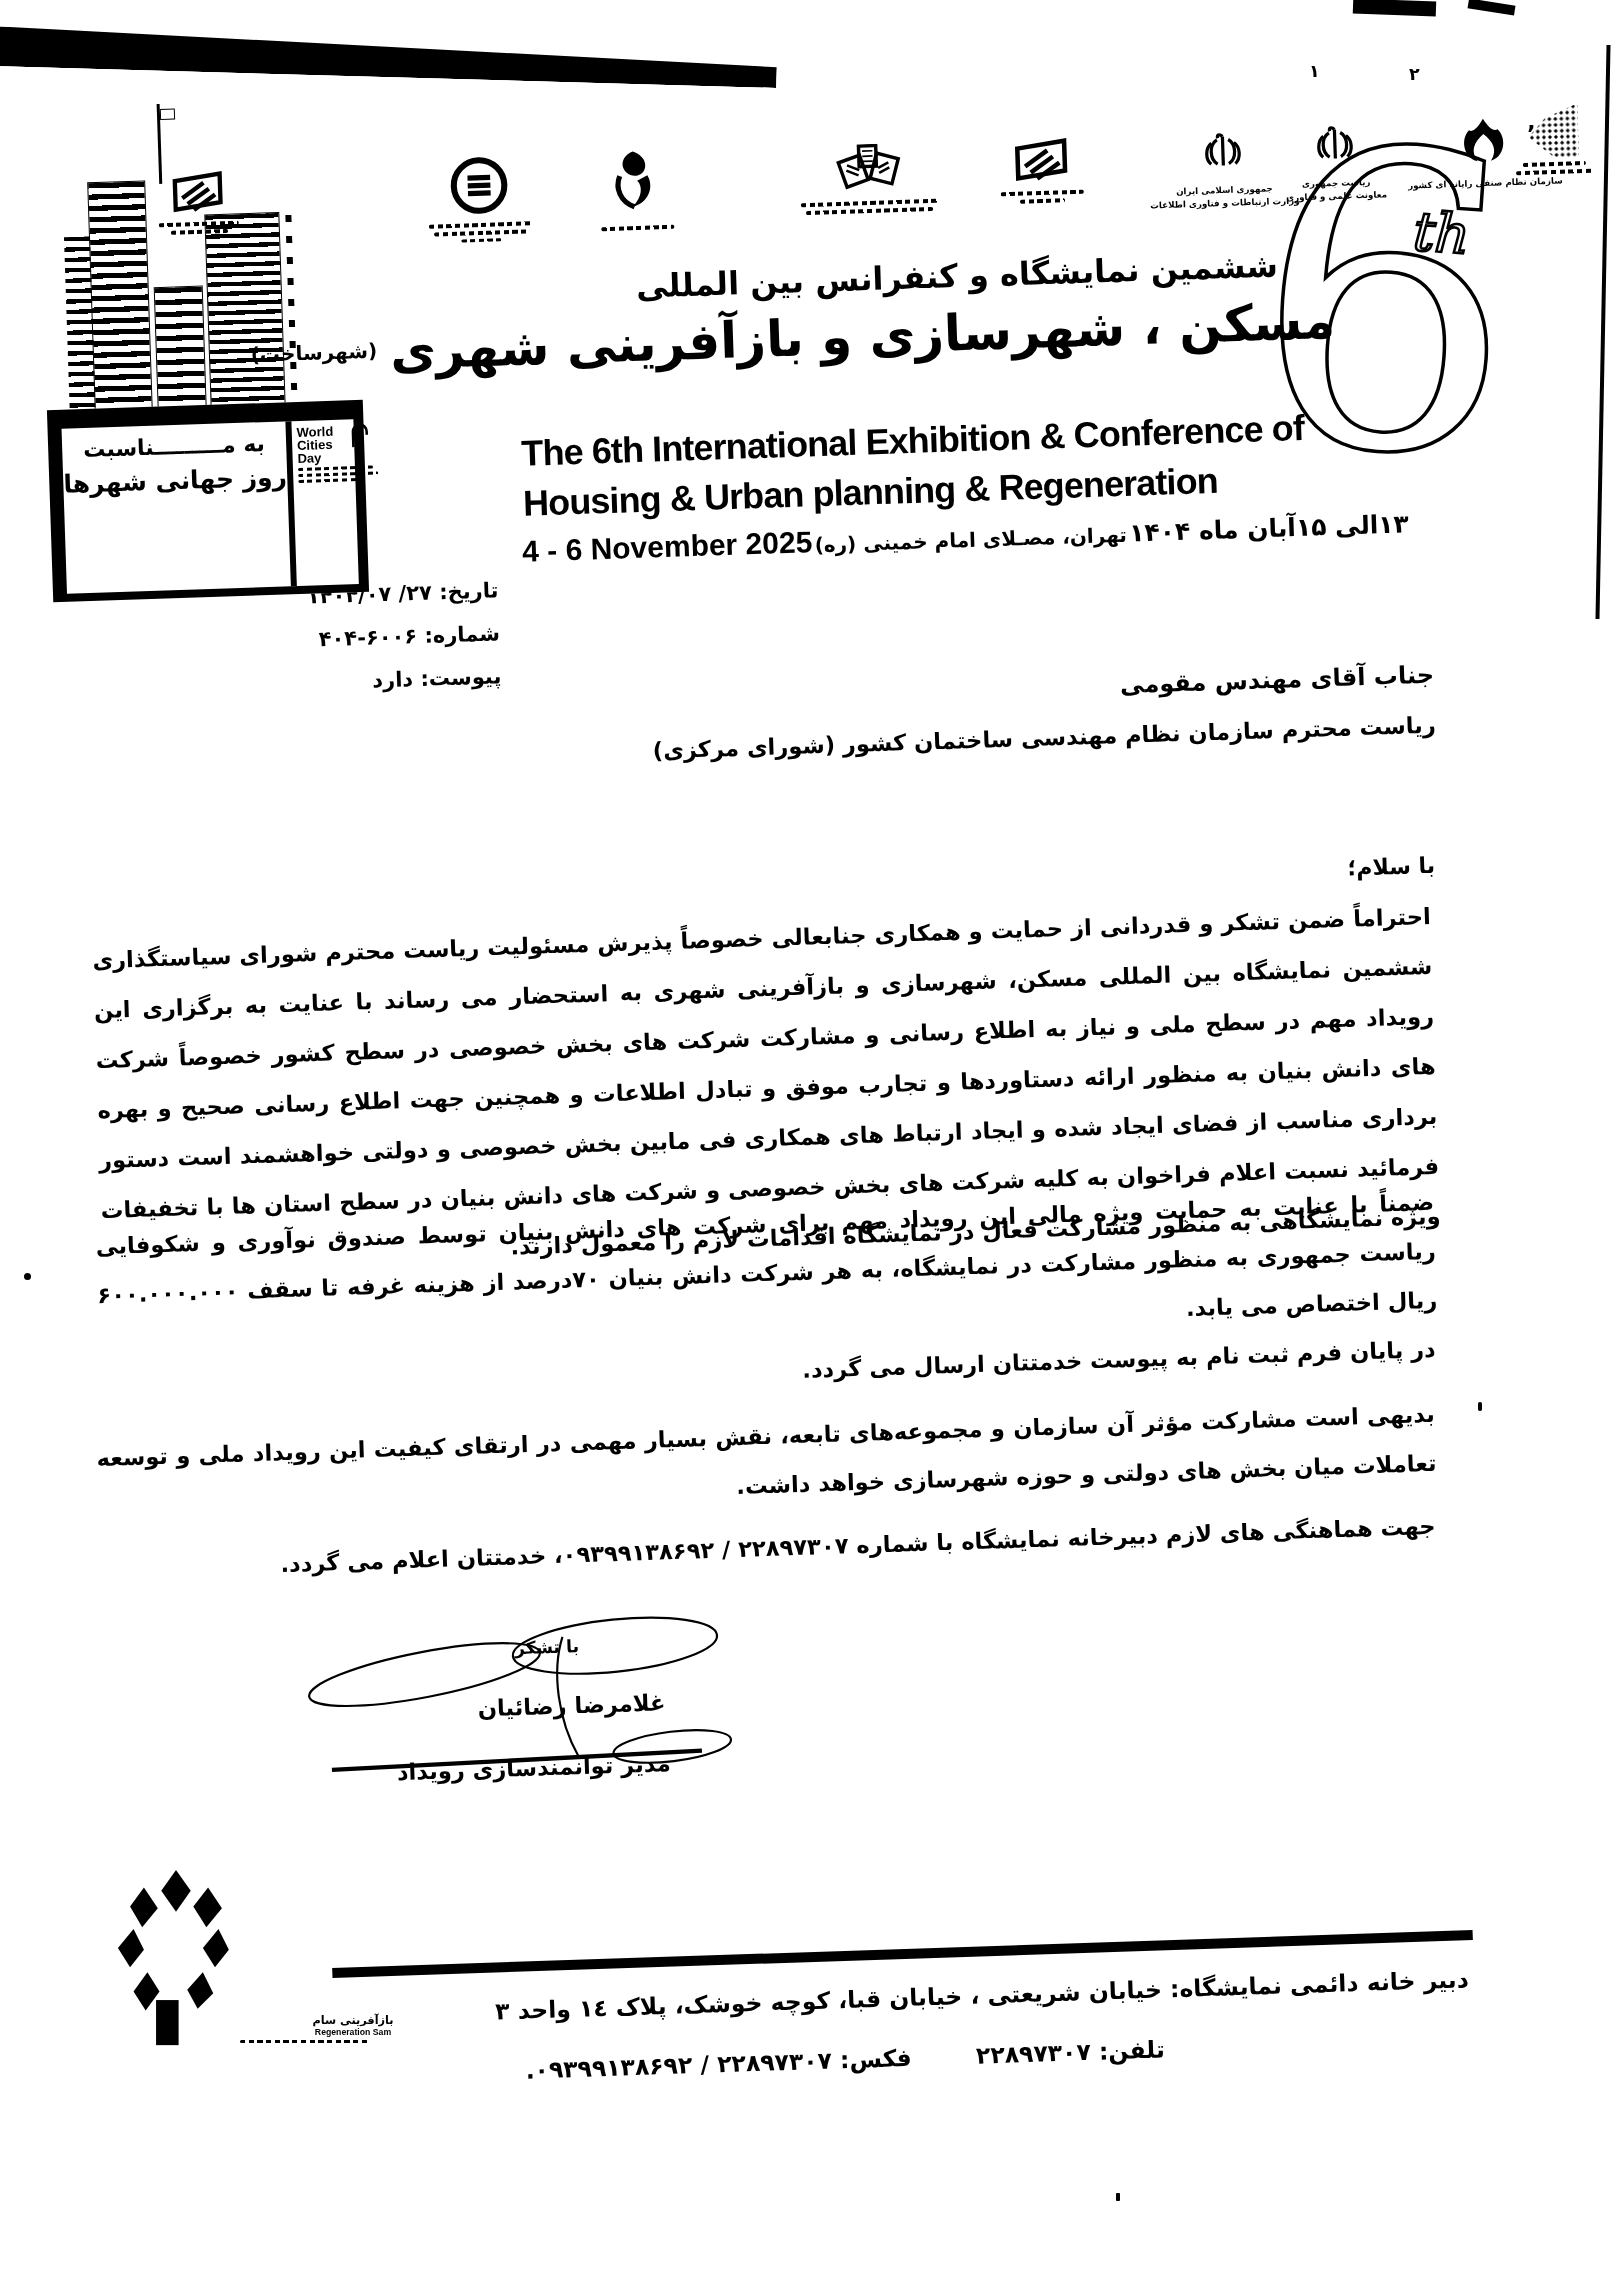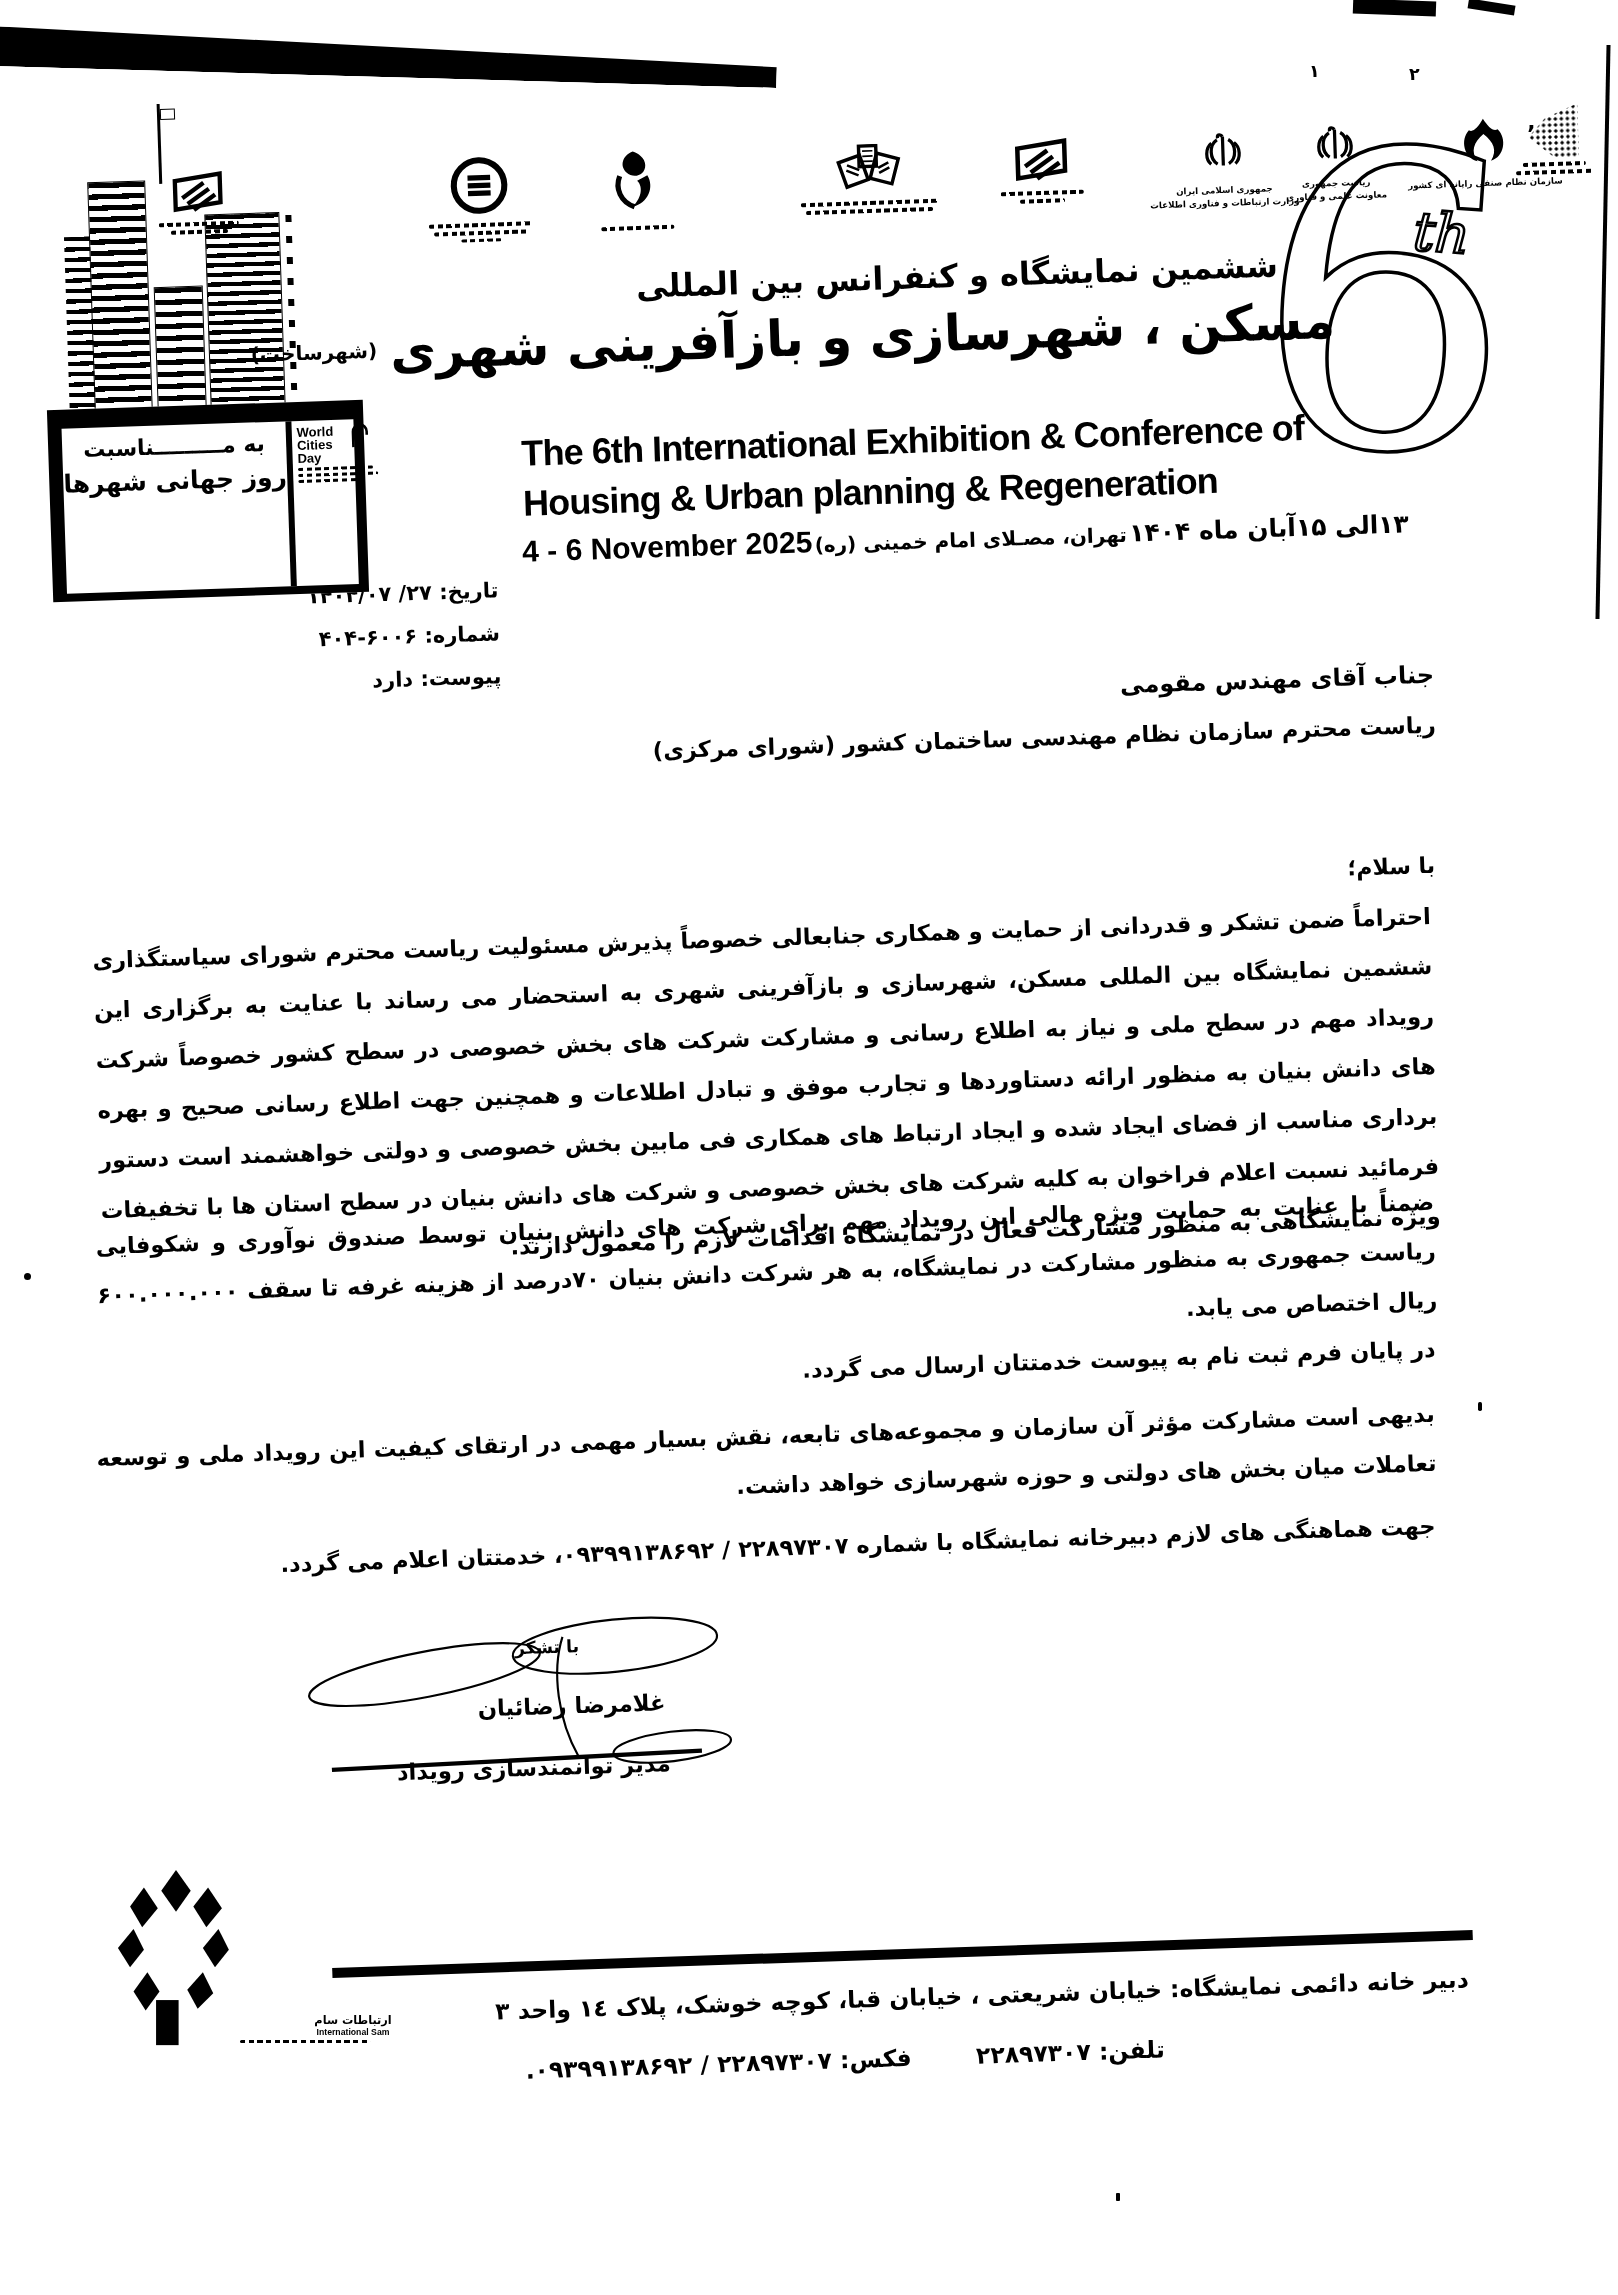--- a/index.html
+++ b/index.html
@@ -360,22 +360,22 @@
       <path d="M112 22 L128 46 L110 68 L95 44 Z"></path>
       <path d="M124 70 L136 94 L120 114 L106 92 Z"></path>
       <path d="M106 120 L118 144 L100 162 L88 140 Z"></path>
       <path d="M38 22 L54 46 L36 68 L22 44 Z"></path>
       <path d="M26 70 L38 94 L22 114 L8 92 Z"></path>
       <path d="M42 120 L56 142 L40 164 L26 142 Z"></path>
       <rect x="52" y="152" width="26" height="52"></rect>
     </g>
   </svg>
   <div id="f-brand">
-    <div class="b-fa rtl nowrap">ارتباطات سام</div>
-    <div class="b-en nowrap">International Sam</div>
+    <div class="b-fa rtl nowrap">بازآفرینی سام</div>
+    <div class="b-en nowrap">Regeneration Sam</div>
     <div class="squig" style="width:130px"></div>
   </div>
 </div>
 
 <div id="f-rule" class="abs"></div>
 
 <div id="f-address" class="abs tilt rtl nowrap">دبیر خانه دائمی نمایشگاه: خیابان شریعتی ، خیابان قبا، کوچه خوشک، پلاک ١٤ واحد ۳</div>
 
 <div id="f-phone" class="abs tilt rtl nowrap">
   <span>تلفن:</span>

